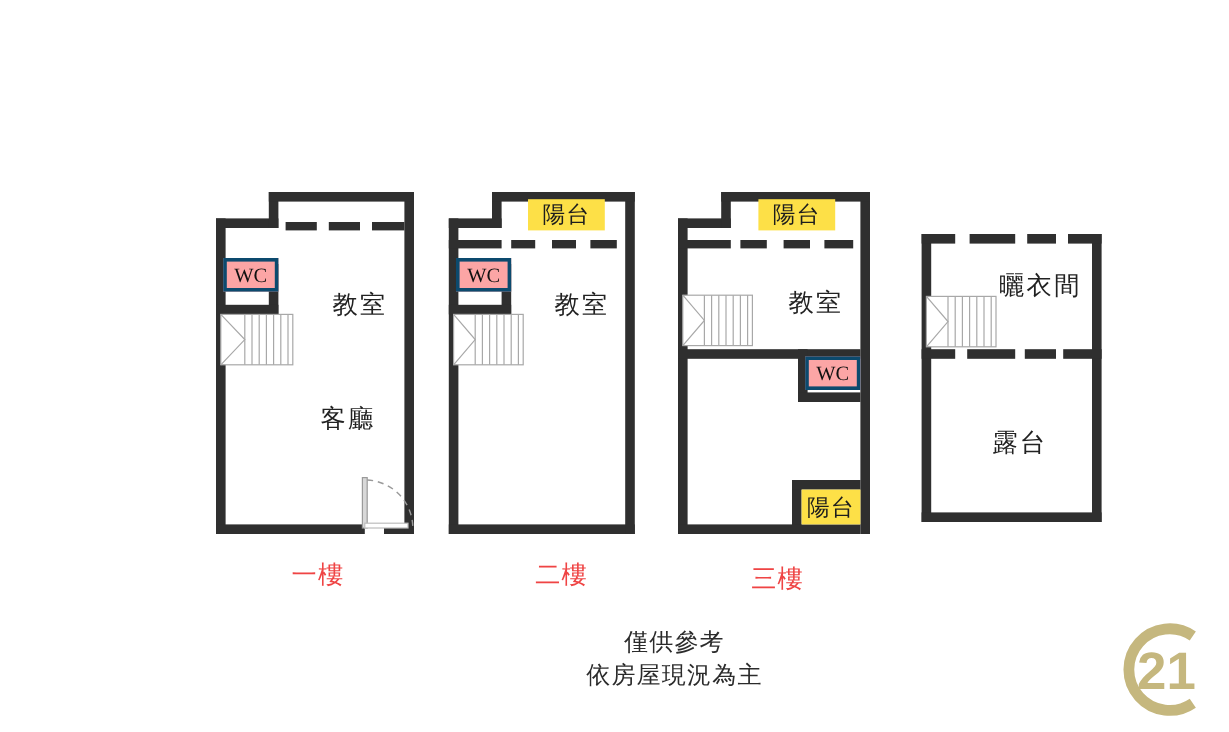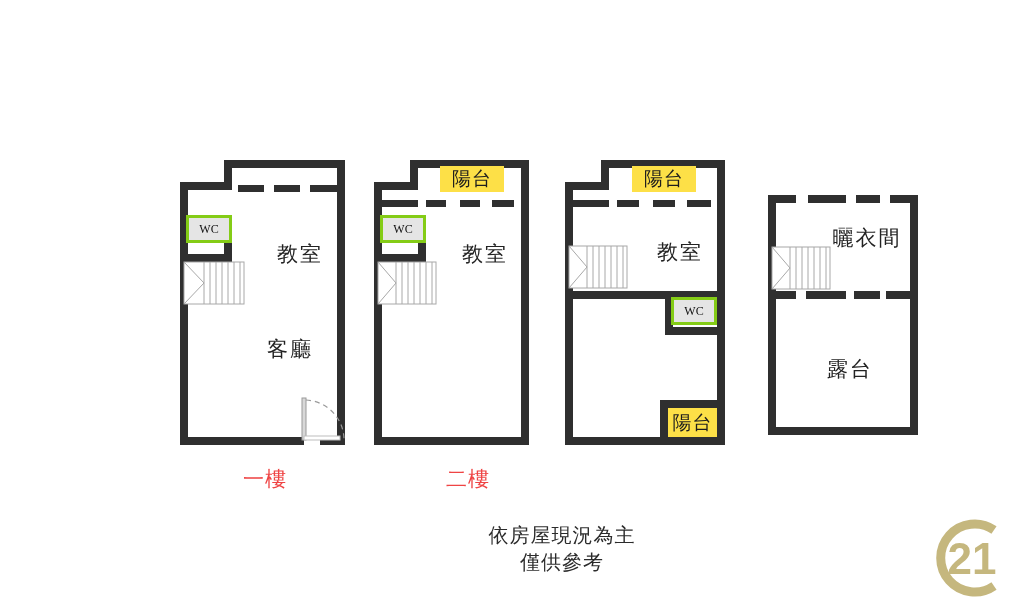--- a/index.html
+++ b/index.html
@@ -38,28 +38,28 @@
     position: absolute;
     font-size: 21px;
     color: #222222;
     font-family: "DejaVu Sans", "Liberation Sans", sans-serif;
     letter-spacing: 2px;
     white-space: nowrap;
     text-align: center;
   }
   .wc-box {
     position: absolute;
-    background: #e5e5e5;
-    border: 3px solid #84cc16;
+    background: #fca5a5;
+    border: 3px solid #0c4a6e;
     box-sizing: border-box;
     display: flex;
     align-items: center;
     justify-content: center;
     font-family: "Liberation Serif", "DejaVu Serif", serif;
-    font-size: 12px;
+    font-size: 17px;
     color: #111111;
     letter-spacing: 0px;
     line-height: 1;
   }
   .balcony-box {
     position: absolute;
     background: #fde047;
     display: flex;
     align-items: center;
     justify-content: center;
@@ -227,20 +227,21 @@
         <line x1="52" y1="86" x2="52" y2="128" stroke="#a8a8a8" stroke-width="1"></line>
         <line x1="58" y1="86" x2="58" y2="128" stroke="#a8a8a8" stroke-width="1"></line>
         <path d="M4 86 L22 107 L4 128" fill="none" stroke="#a8a8a8" stroke-width="1"></path>
       </g>
     </svg>
     <div class="wc-box" style="left:106px; top:137px; width:46px; height:28px;">WC</div>
     <div class="balcony-box" style="left:103px; top:248px; width:49px; height:29px;">陽台</div>
   </div>
   <div class="balcony-box" style="left:632px; top:166px; width:64px; height:26px;">陽台</div>
   <div class="room-label" style="left:640px; top:238px; width:80px;">教室</div>
+  <div class="floor-caption" style="left:598px; top:468px; width:100px;">三樓</div>
 
   <div class="plan" style="left:768px; top:195px;">
     <svg width="150" height="245" viewBox="0 0 150 245">
       <g fill="#2f2f2f">
         <rect x="0" y="0" width="8" height="240"></rect>
         <rect x="0" y="232" width="150" height="8"></rect>
         <rect x="142" y="0" width="8" height="240"></rect>
 
         <rect x="0" y="0" width="28" height="8"></rect>
         <rect x="40" y="0" width="38" height="8"></rect>
@@ -264,22 +265,22 @@
         <line x1="52" y1="52" x2="52" y2="94" stroke="#a8a8a8" stroke-width="1"></line>
         <line x1="58" y1="52" x2="58" y2="94" stroke="#a8a8a8" stroke-width="1"></line>
         <path d="M4 52 L22 73 L4 94" fill="none" stroke="#a8a8a8" stroke-width="1"></path>
       </g>
     </svg>
   </div>
   <div class="room-label" style="left:812px; top:224px; width:110px;">曬衣間</div>
   <div class="room-label" style="left:805px; top:355px; width:90px;">露台</div>
 
   <div class="disclaimer" style="left:412px; top:522px; width:300px;">
+    <div>僅供參考</div>
     <div>依房屋現況為主</div>
-    <div>僅供參考</div>
   </div>
 
   <svg id="logo" viewBox="0 0 100 100">
     <path d="M78 22 A 34 34 0 1 0 78 78" fill="none" stroke="#c5b77e" stroke-width="9" stroke-linecap="butt"></path>
     <text x="56" y="66" text-anchor="middle" font-family="Liberation Sans, DejaVu Sans, sans-serif" font-size="44" font-weight="bold" fill="#c5b77e">21</text>
   </svg>
 
 </div>
 
 </body></html>

